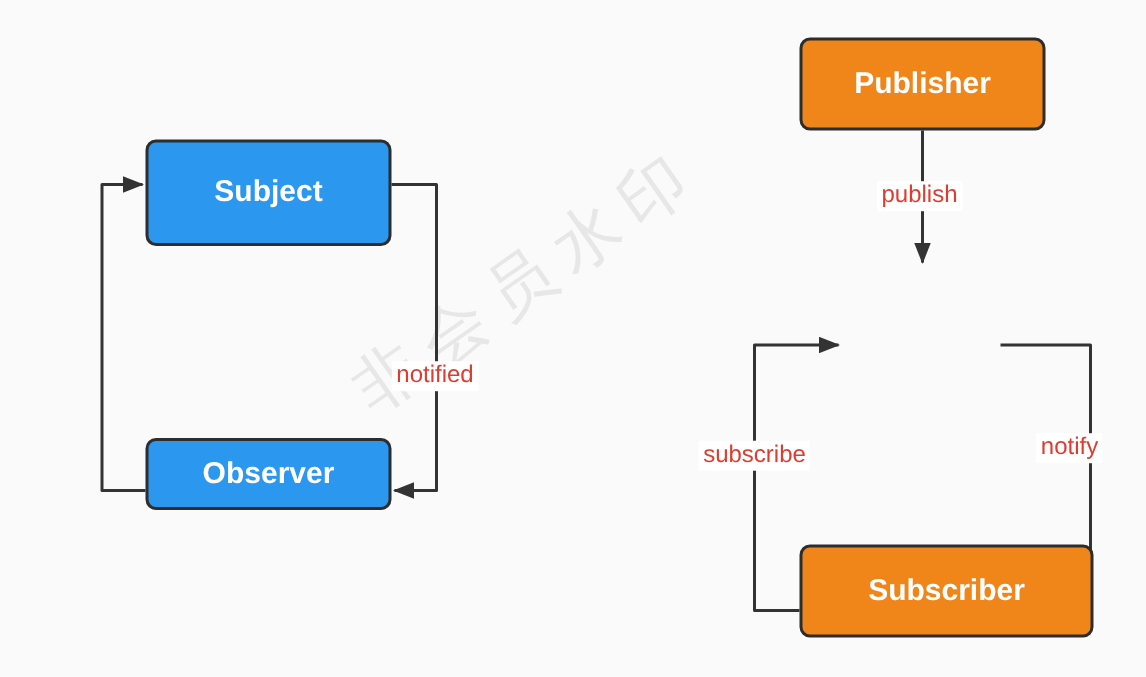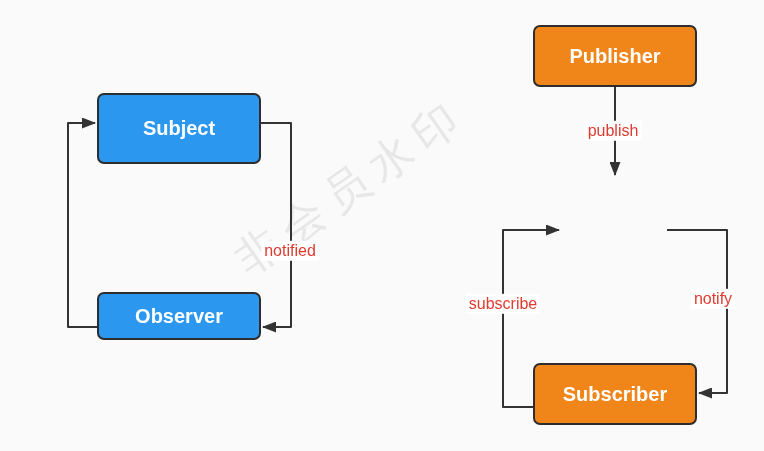--- a/index.html
+++ b/index.html
@@ -61,21 +61,21 @@
   .node.blue   { background: var(--blue, #2b97ef); }
   .node.orange { background: var(--orange, #f0851a); }
   .node.circle {
     background: var(--green, #4cae52);
     border-radius: 50%;
   }
   .node-subject    { left: 97px;  top: 93px;  width: 164px; height: 71px; }
   .node-observer   { left: 97px;  top: 292px; width: 164px; height: 48px; }
   .node-publisher  { left: 533px; top: 25px;  width: 164px; height: 62px; }
   .node-pubsub     { left: 561px; top: 177px; width: 106px; height: 106px; }
-  .node-subscriber { left: 533px; top: 363px; width: 164px; height: 62px; }
+  .node-subscriber { left: 533px; top: 363px; width: 196px; height: 62px; }
   .edge-label {
     position: absolute;
     transform: translate(-50%, -50%);
     background: #ffffff;
     color: var(--label-red, #e03b2f);
     font-size: 16px;
     line-height: 1.15;
     padding: 1px 3px;
     white-space: nowrap;
     z-index: 4;

